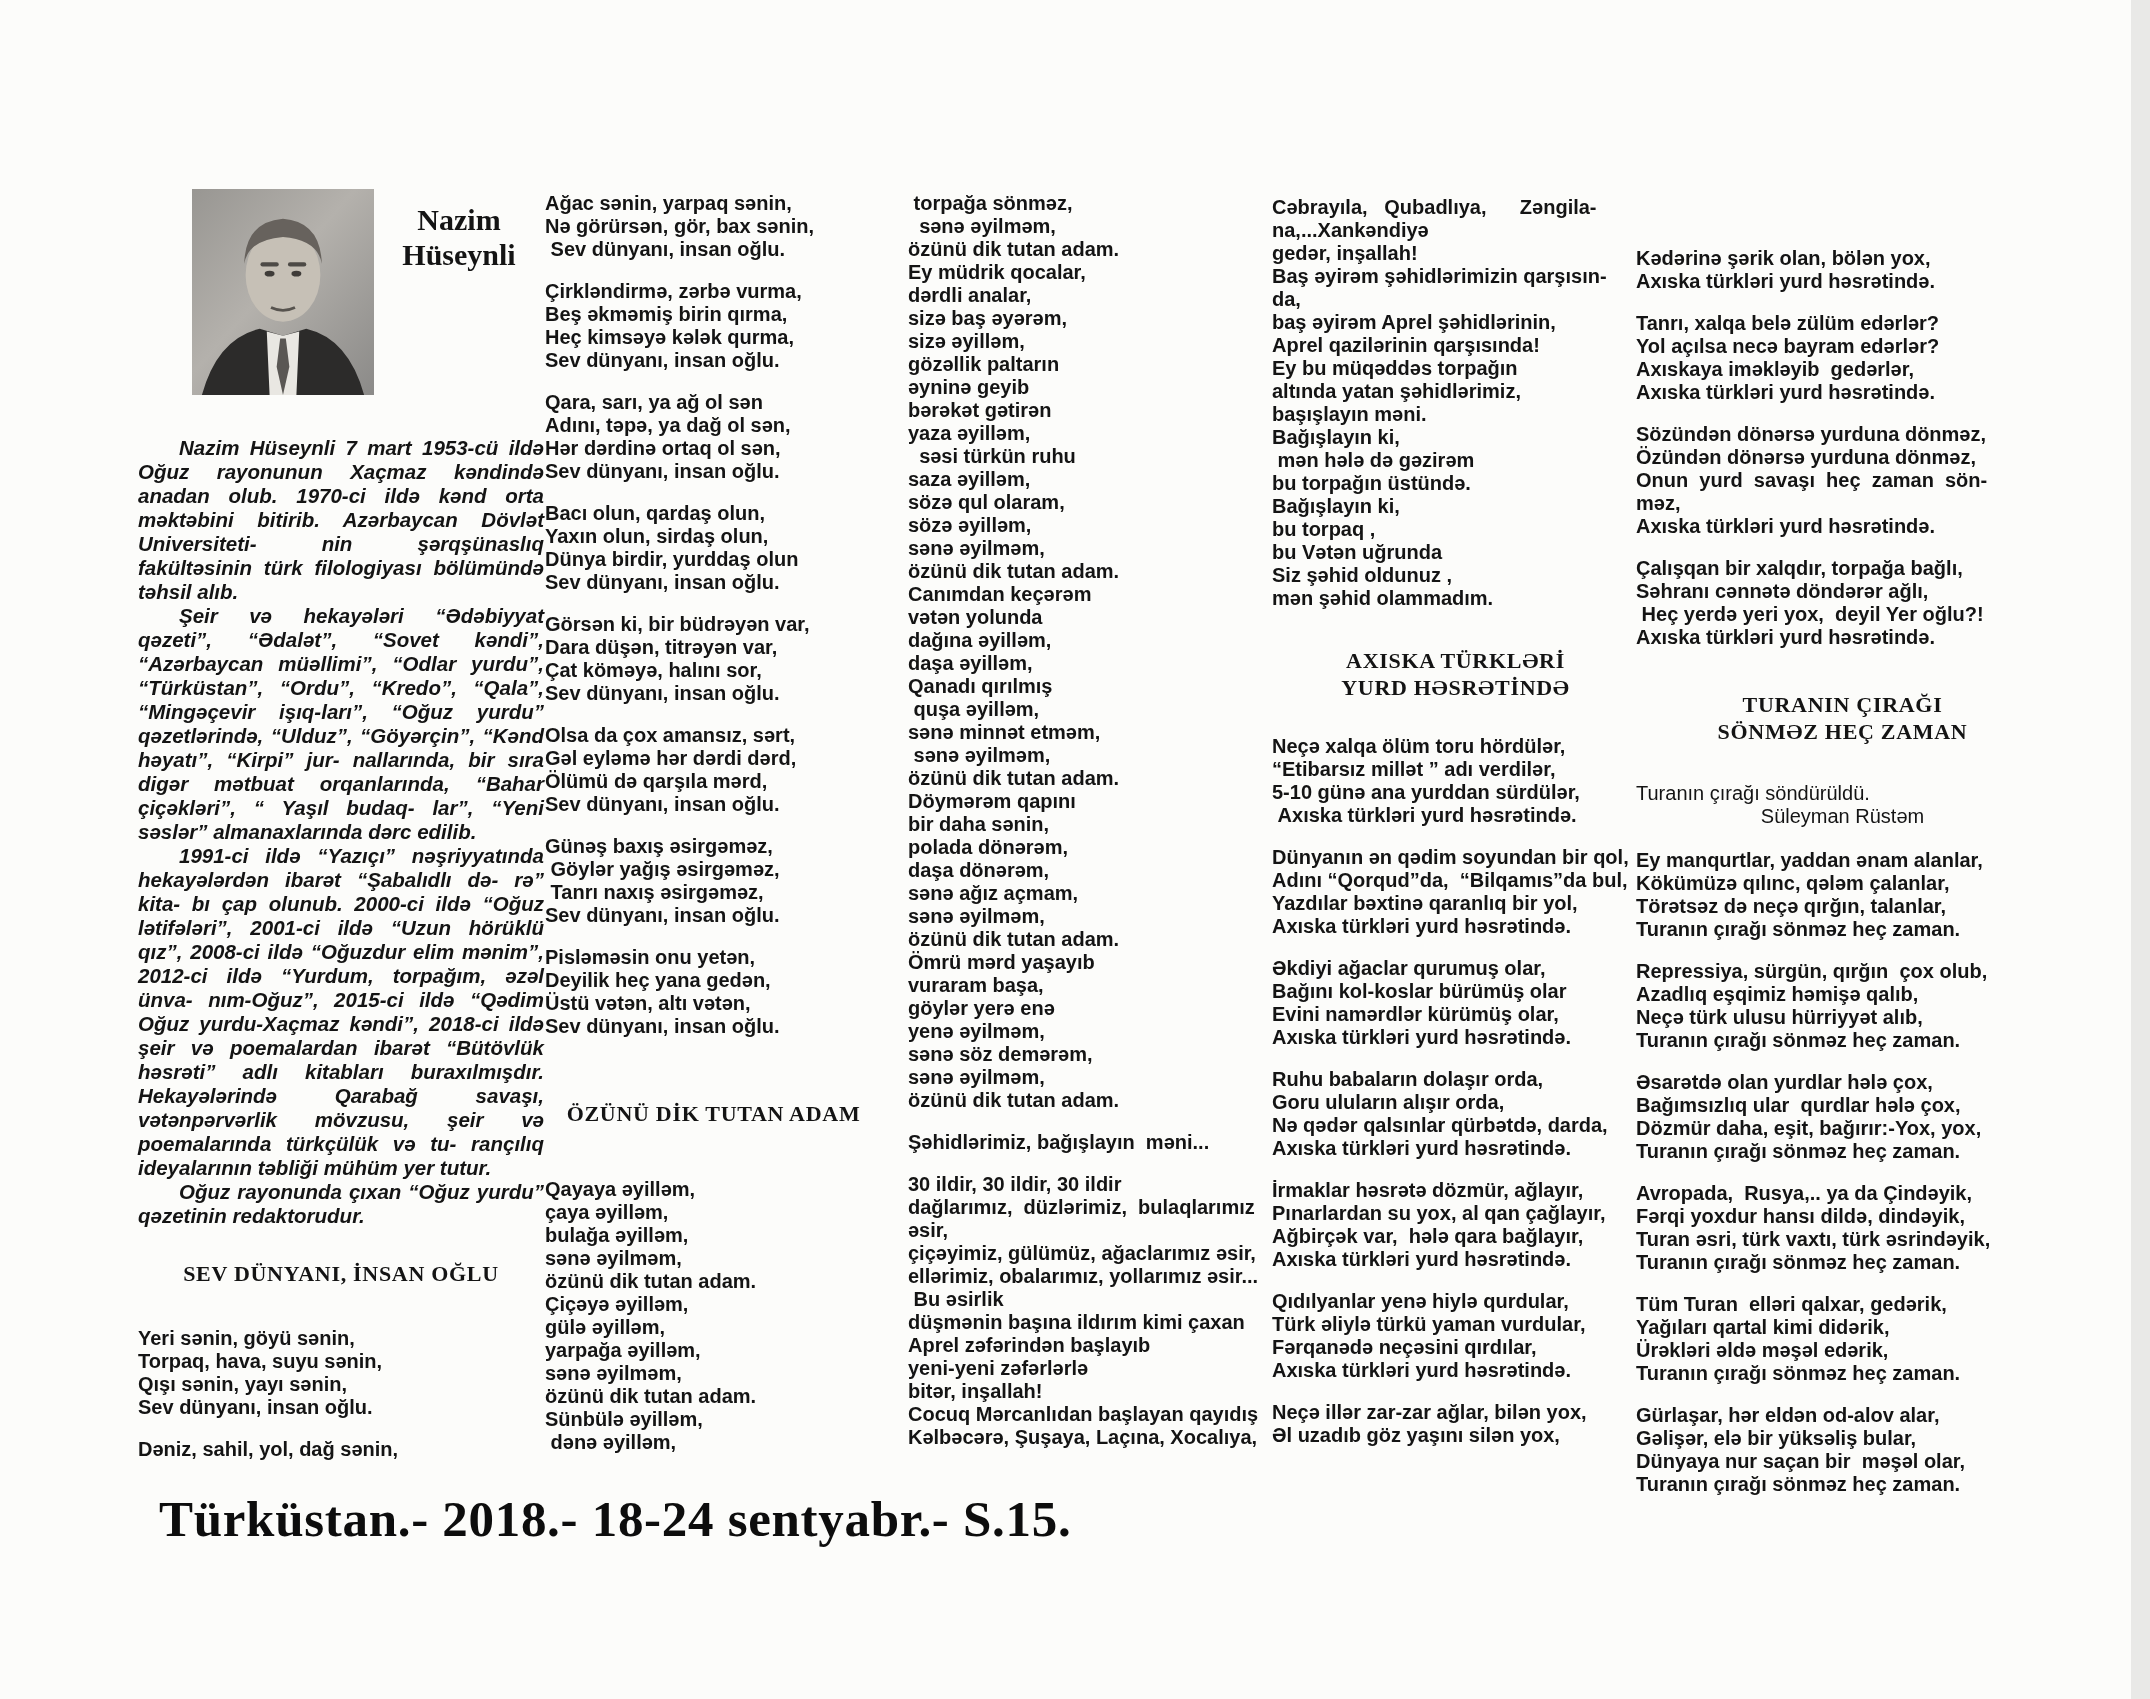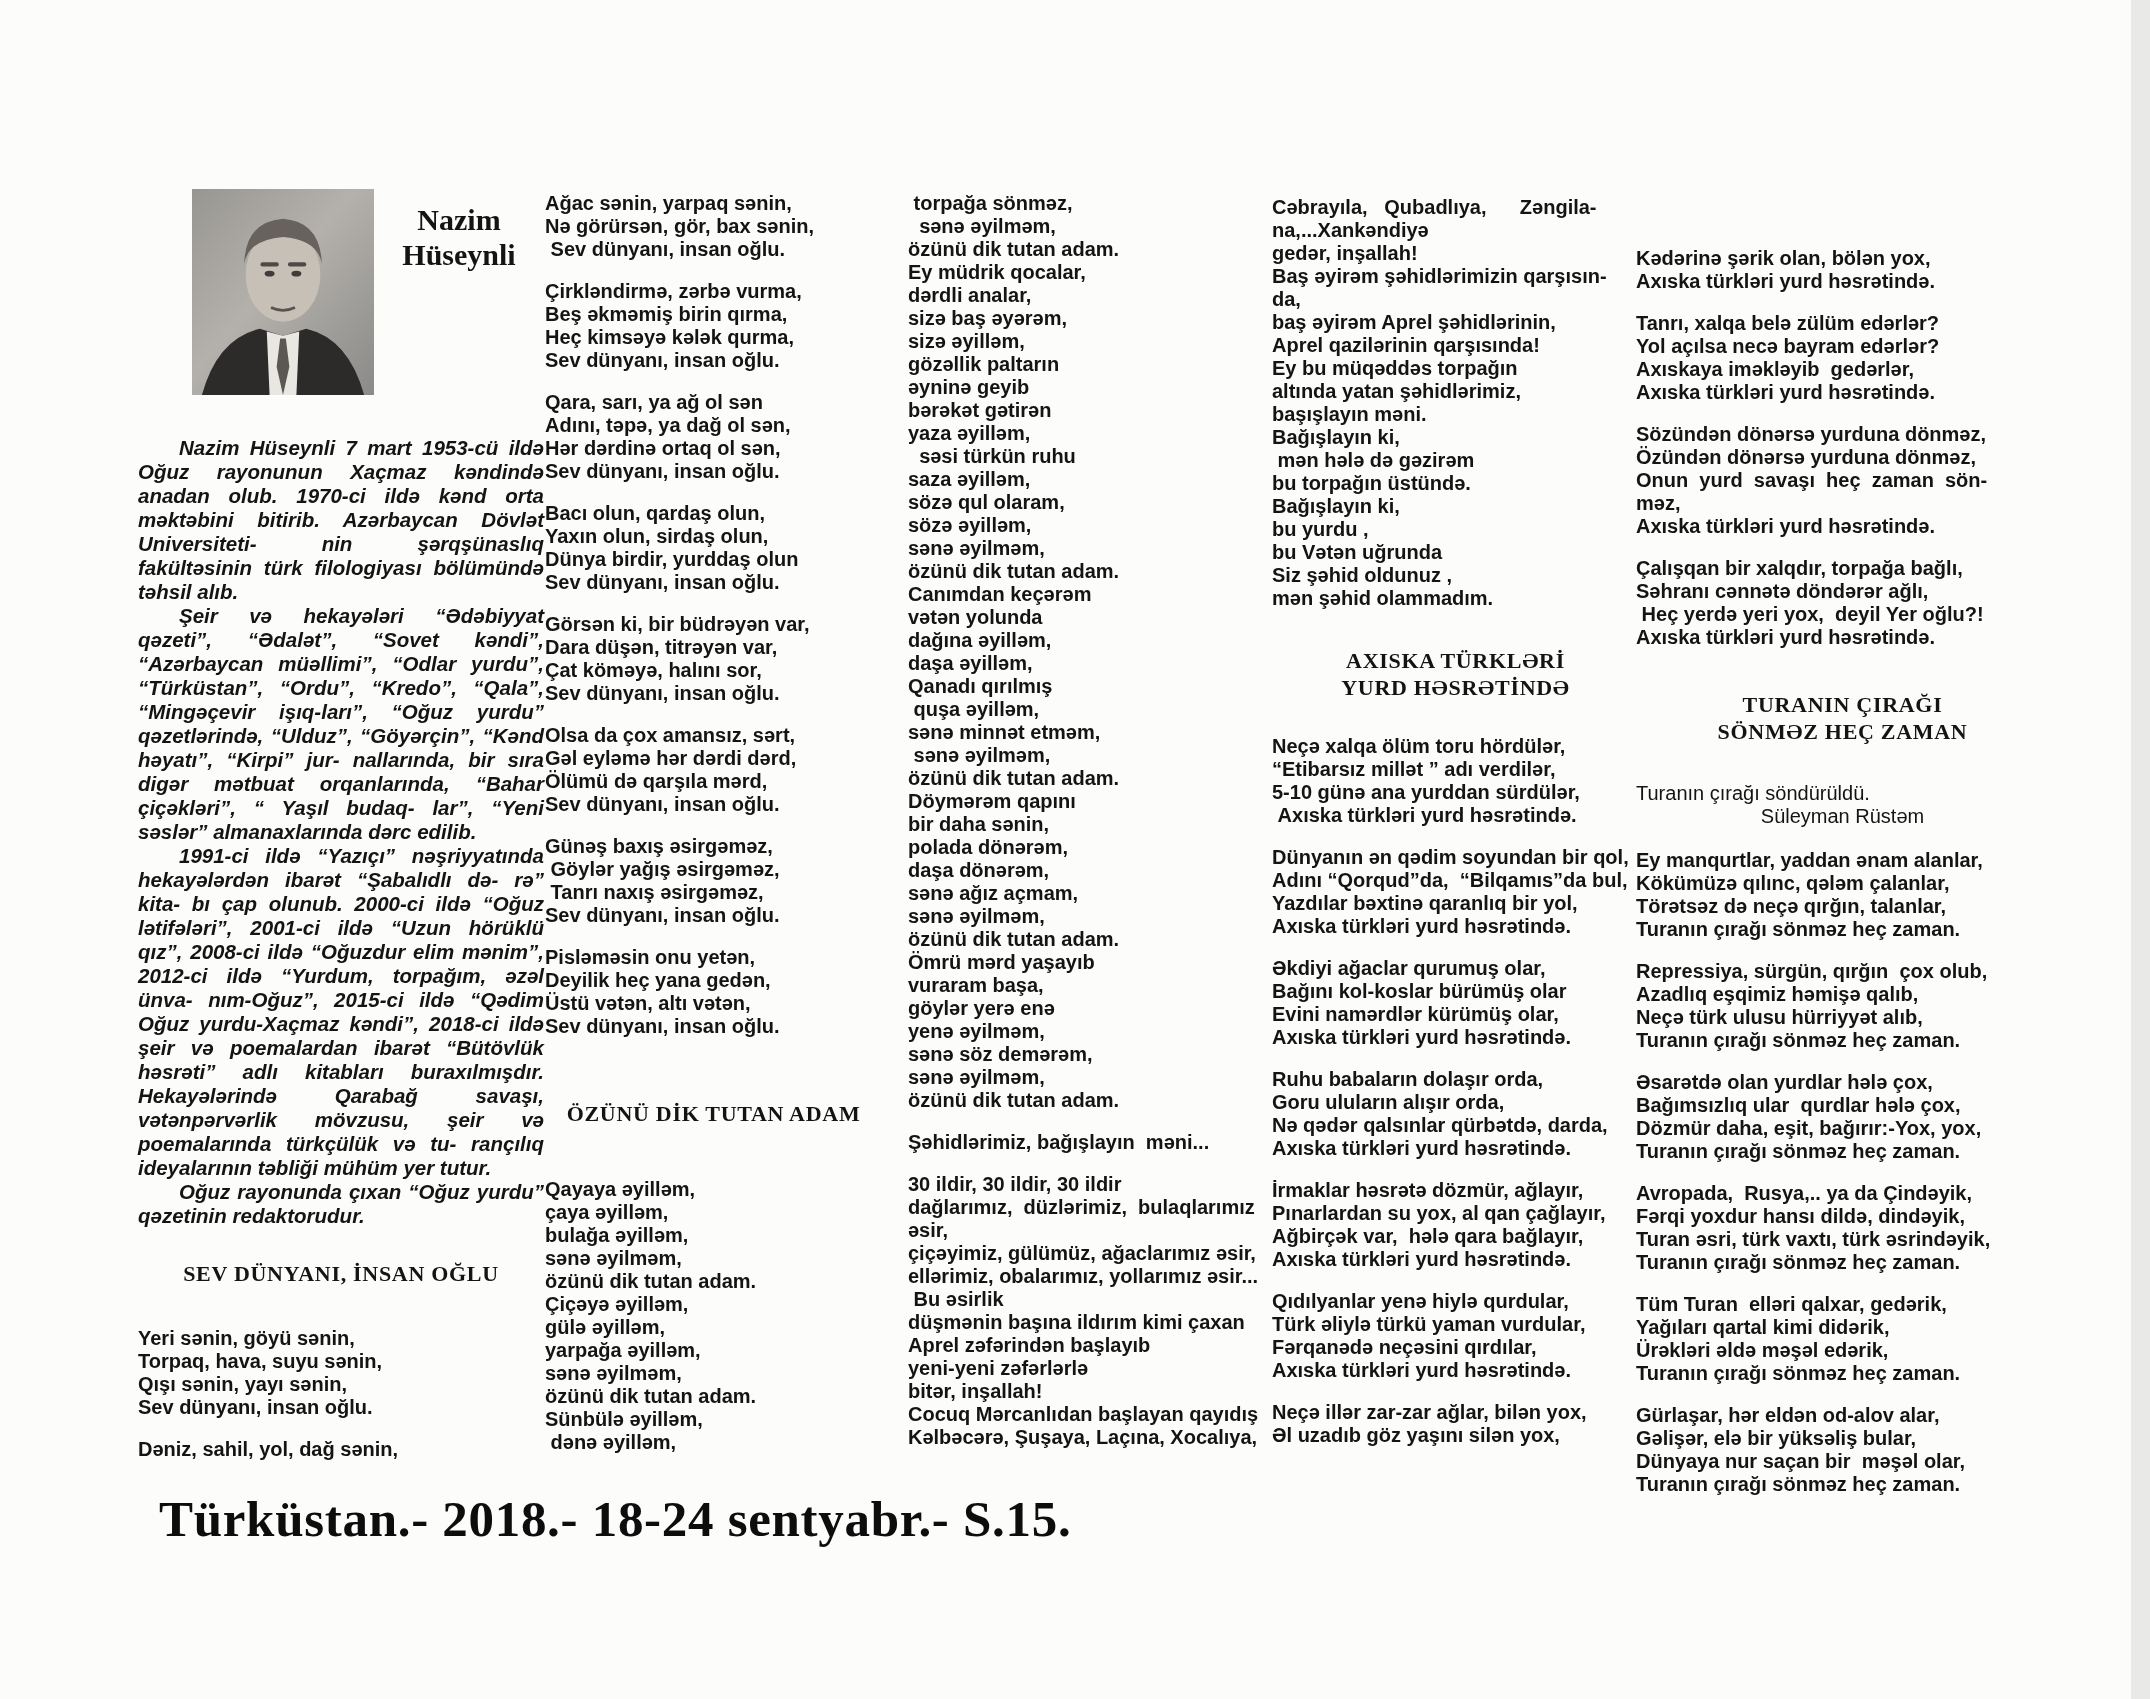--- a/index.html
+++ b/index.html
@@ -252,21 +252,21 @@
           <div class="line">da,</div>
           <div class="line">baş əyirəm Aprel şəhidlərinin,</div>
           <div class="line">Aprel qazilərinin qarşısında!</div>
           <div class="line">Ey bu müqəddəs torpağın</div>
           <div class="line">altında yatan şəhidlərimiz,</div>
           <div class="line">başışlayın məni.</div>
           <div class="line">Bağışlayın ki,</div>
           <div class="line"> mən hələ də gəzirəm</div>
           <div class="line">bu torpağın üstündə.</div>
           <div class="line">Bağışlayın ki,</div>
-          <div class="line">bu yurdu ,</div>
+          <div class="line">bu torpaq ,</div>
           <div class="line">bu Vətən uğrunda</div>
           <div class="line">Siz şəhid oldunuz ,</div>
           <div class="line">mən şəhid olammadım.</div>
         </div>
       </div>
     <div class="col-heading h4gap">
       <div>AXISKA TÜRKLƏRİ</div>
       <div>YURD HƏSRƏTİNDƏ</div>
     </div>
     <div class="poem">

